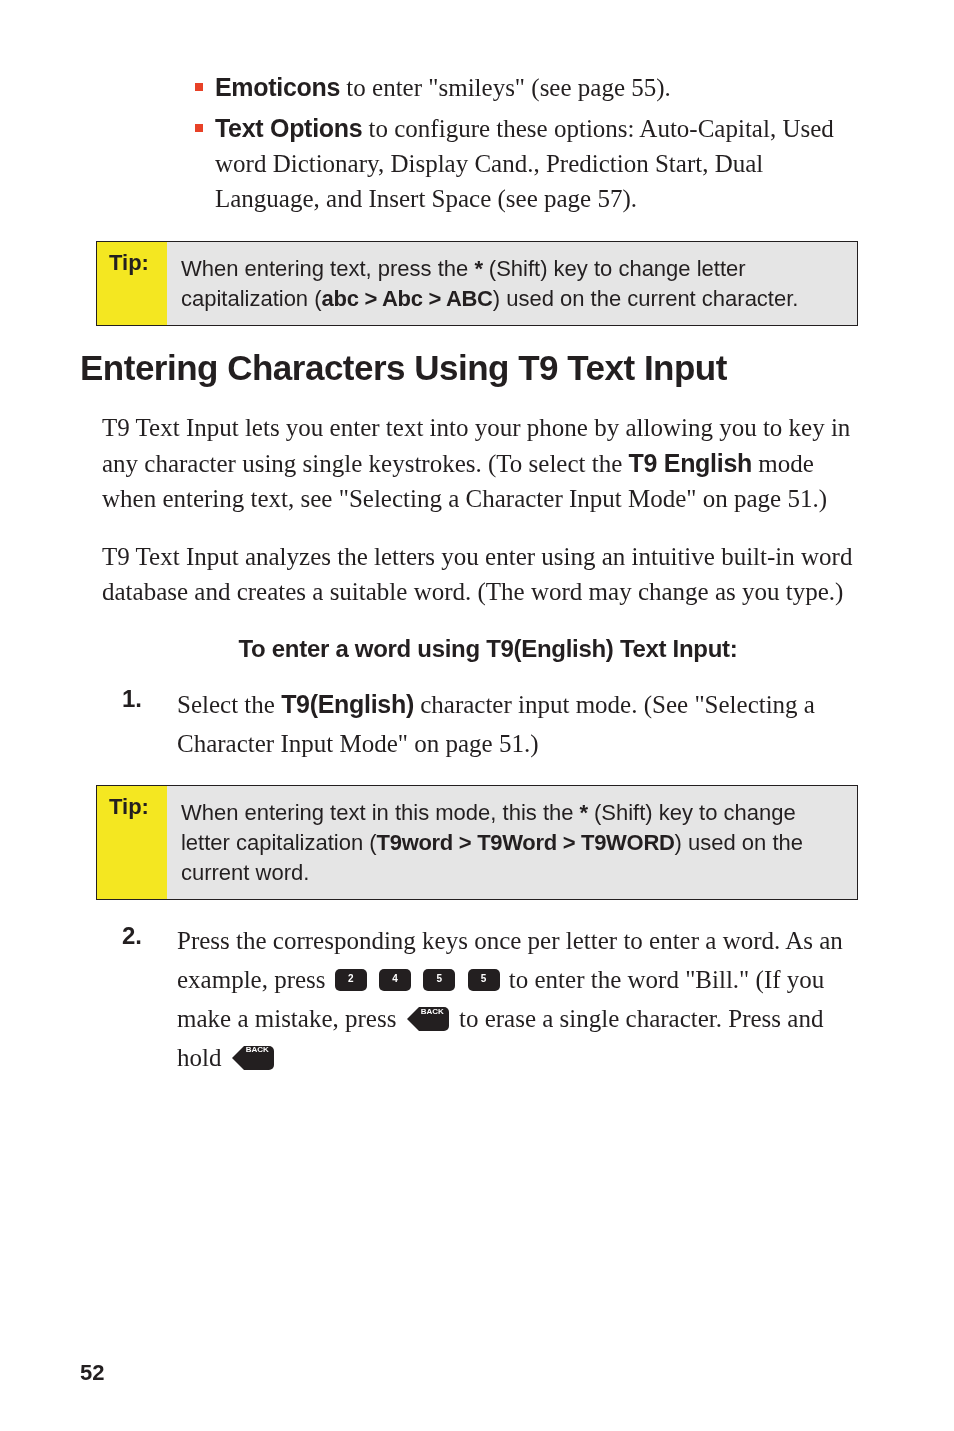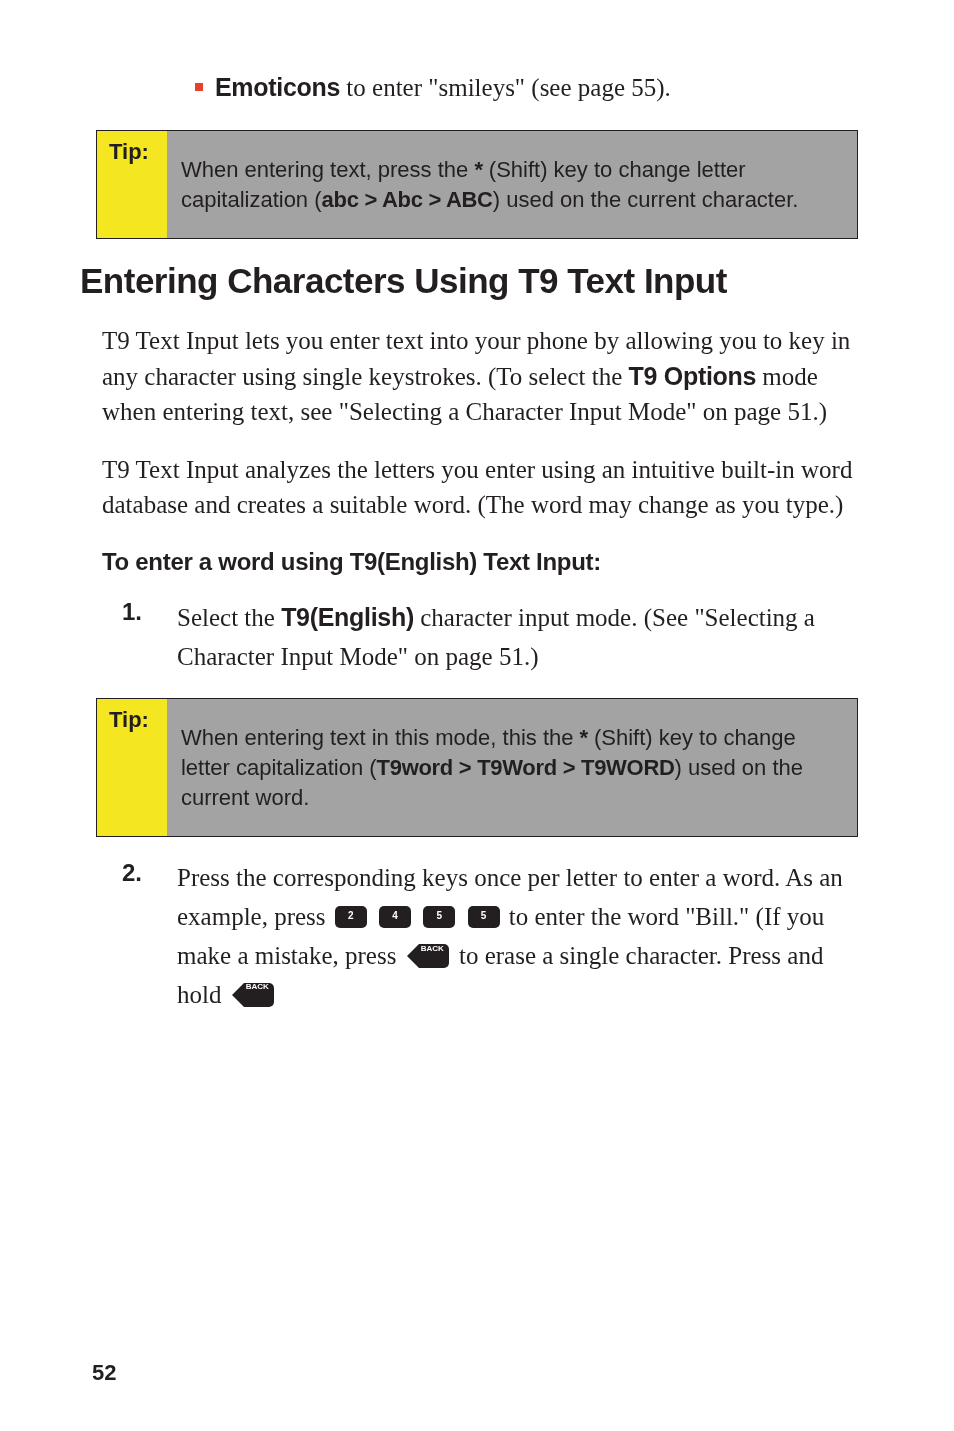--- a/index.html
+++ b/index.html
@@ -42,22 +42,22 @@
     .tip-label {
       background: #f4e721;
       padding: 8px 18px 8px 12px;
       font-weight: bold;
       font-size: 22px;
       color: #231f20;
       flex-shrink: 0;
       font-family: 'Segoe UI', Arial, sans-serif;
     }
     .tip-body {
-      background: #a3a3a3;
-      padding: 24px 14px;
+      background: #e5e5e5;
+      padding: 12px 14px;
       font-size: 22px;
       line-height: 1.35;
       flex: 1;
       font-family: 'Segoe UI', Arial, sans-serif;
     }
     .h2 {
       font-size: 35px;
       font-weight: bold;
       margin: 21px 0 22px 0;
       font-family: 'Segoe UI', Arial, sans-serif;
@@ -67,20 +67,21 @@
       font-size: 25px;
       line-height: 1.42;
       margin: 0 0 22px 22px;
     }
     .subhead {
       font-size: 24px;
       font-weight: bold;
       margin: 25px 0 22px 22px;
       font-family: 'Segoe UI', Arial, sans-serif;
       letter-spacing: -0.3px;
+      text-align: center;
     }
     .num-list {
       margin-left: 42px;
       margin-right: 10px;
     }
     .num-row {
       display: flex;
       align-items: flex-start;
       margin-bottom: 20px;
     }
@@ -144,52 +145,58 @@
       justify-content: center;
       color: #fff;
       font-size: 8px;
       font-family: Arial, sans-serif;
       font-weight: bold;
       padding: 0 5px 15px 2px;
     }
     .footer {
       position: absolute;
       bottom: 45px;
-      left: 92px;
+      left: 80px;
       right: 80px;
       display: flex;
       justify-content: space-between;
       font-family: 'Segoe UI', Arial, sans-serif;
       font-weight: bold;
       font-size: 22px;
     }
   </style>
 </head>
 <body>
 
 <div class="sub-bullets">
   <div class="bullet-row">
     <span class="red-bullet"></span>
     <span class="bullet-text">
       <span class="b">Emoticons</span><span> to enter "smileys" (see page 55).</span>
     </span>
   </div>
+  <div class="bullet-row">
+    <span class="red-bullet"></span>
+    <span class="bullet-text">
+      <span class="b">Text Options</span><span> to configure these options: Auto-Capital, Used word Dictionary, Display Cand., Prediction Start, Dual Language, and Insert Space (see page 57).</span>
+    </span>
+  </div>
 </div>
 
 <div class="tip-box">
   <div class="tip-label">Tip:</div>
   <div class="tip-body">
     <span>When entering text, press the </span><span class="b">*</span><span> (Shift) key to change letter capitalization (</span><span class="b">abc &gt; Abc &gt; ABC</span><span>) used on the current character.</span>
   </div>
 </div>
 
 <h2 class="h2">Entering Characters Using T9 Text Input</h2>
 
 <p class="body-para">
-  <span>T9 Text Input lets you enter text into your phone by allowing you to key in any character using single keystrokes. (To select the </span><span class="b">T9 Options</span><span> mode when entering text, see "Selecting a Character Input Mode" on page 51.)</span>
+  <span>T9 Text Input lets you enter text into your phone by allowing you to key in any character using single keystrokes. (To select the </span><span class="b">T9 English</span><span> mode when entering text, see "Selecting a Character Input Mode" on page 51.)</span>
 </p>
 
 <p class="body-para">T9 Text Input analyzes the letters you enter using an intuitive built-in word database and creates a suitable word. (The word may change as you type.)</p>
 
 <p class="subhead">To enter a word using T9(English) Text Input:</p>
 
 <div class="num-list">
   <div class="num-row">
     <div class="num">1.</div>
     <div class="num-body">

